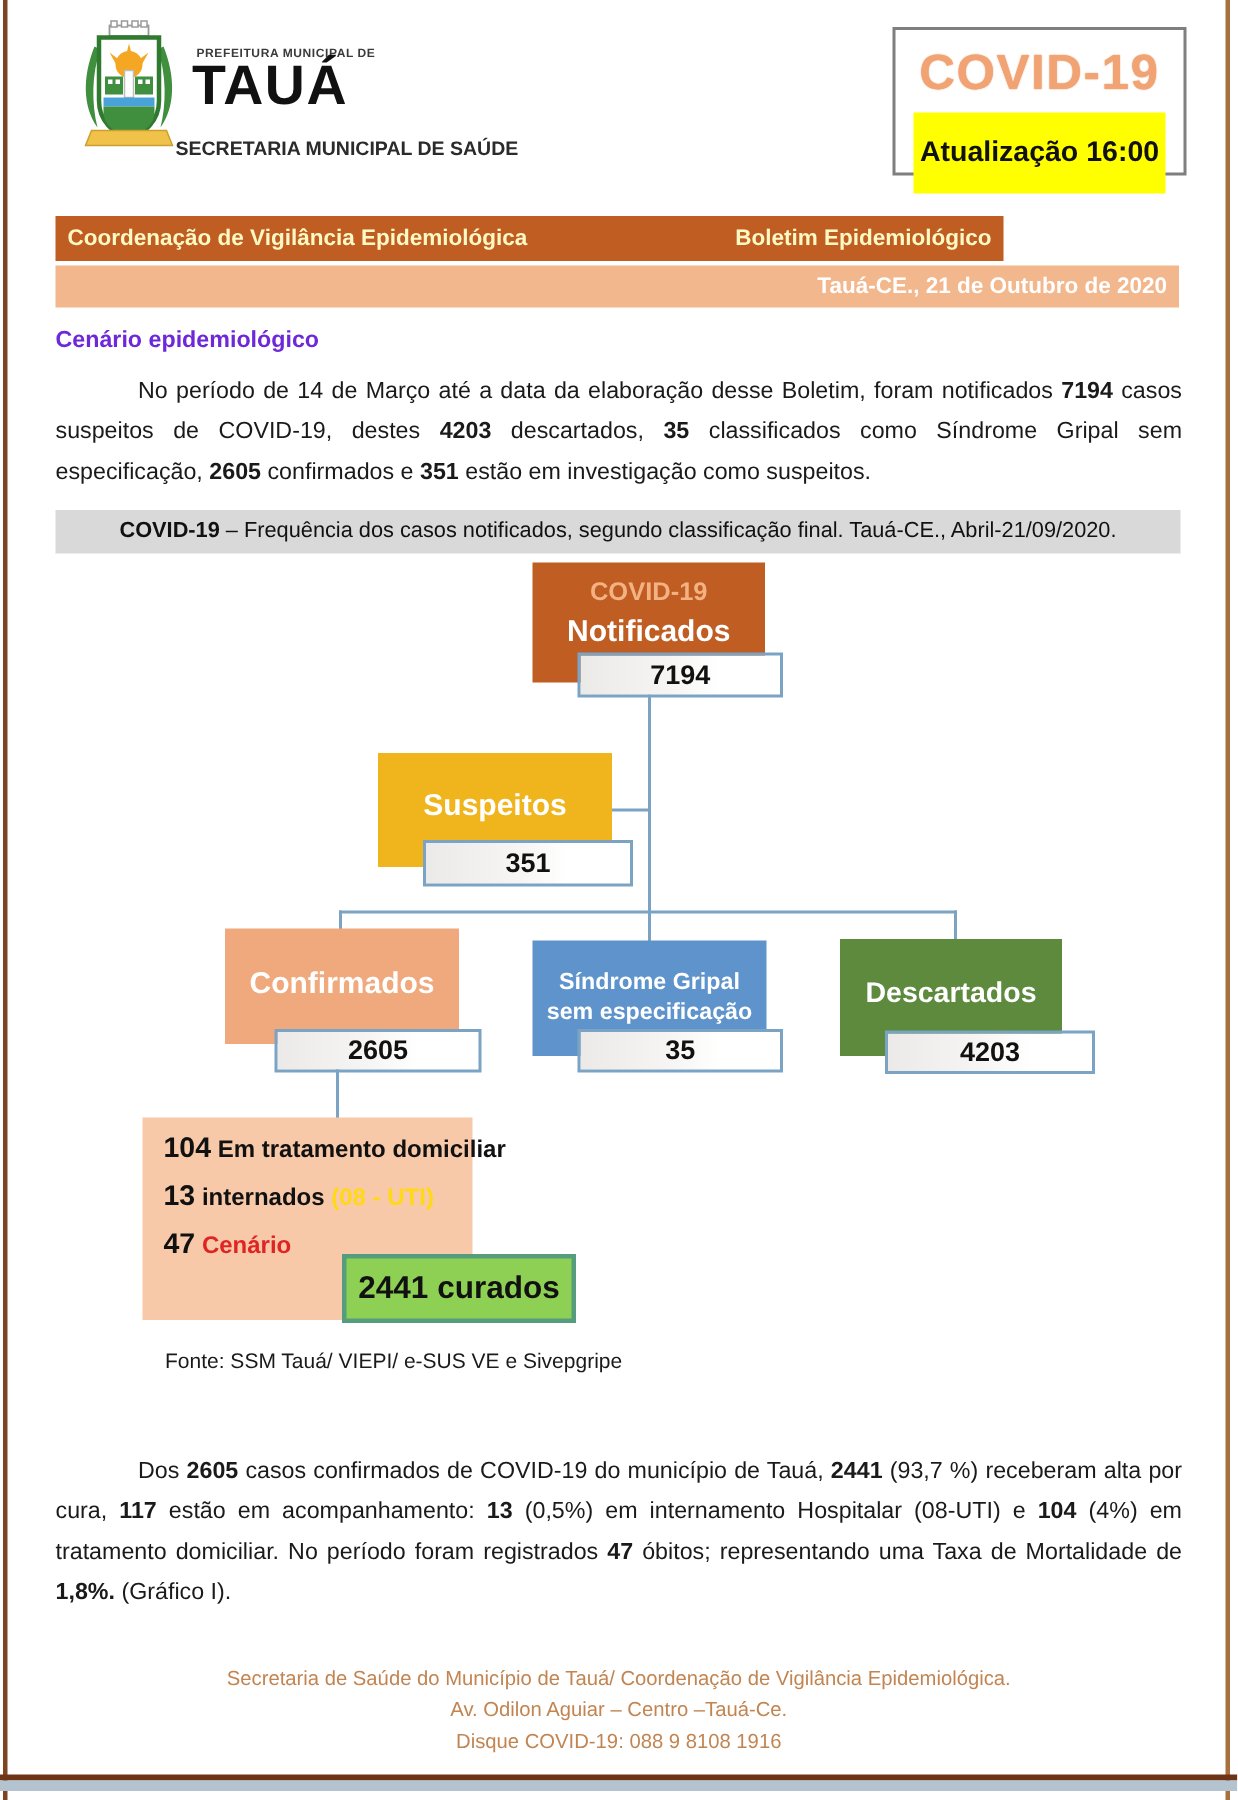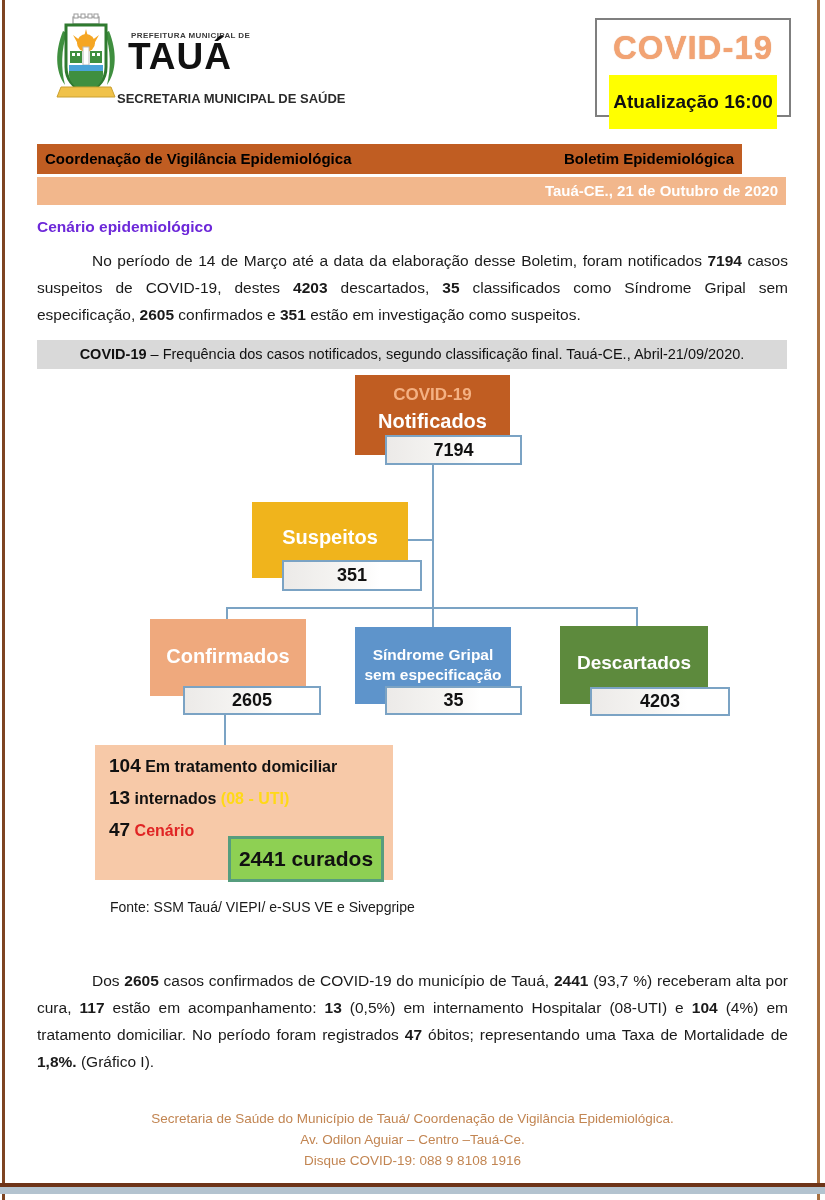--- a/index.html
+++ b/index.html
@@ -18,21 +18,21 @@
   .crest{left:53px;top:13px;width:66px;height:96px;}
   .logo-pre{left:131px;top:31px;font-size:8px;font-weight:bold;color:#3a3a3a;letter-spacing:.4px;}
   .logo-city{left:128px;top:36px;font-size:37px;font-weight:bold;color:#111;letter-spacing:1px;}
   .logo-dept{left:117px;top:91px;font-size:13px;font-weight:bold;color:#2b2b2b;}
   .covid-box{left:595px;top:18px;width:192px;height:95px;border:2px solid #7f7f7f;background:#fff;text-align:center;}
   .covid-title{margin-top:9px;font-size:33px;font-weight:bold;color:#f2a373;letter-spacing:1px;
     text-shadow:0 0 1px #d98a55;}
   .covid-update{display:inline-block;margin-top:8px;background:#ffff00;color:#111;font-size:19px;font-weight:bold;padding:16px 4px;}
 
   
-  .bar1{left:37px;top:144px;width:705px;height:30px;background:#c05d22;color:#000000;font-weight:bold;font-size:15px;}
+  .bar1{left:37px;top:144px;width:632px;height:30px;background:#c05d22;color:#fef9c3;font-weight:bold;font-size:15px;}
   .bar1 .l{position:absolute;left:8px;top:6px;}
   .bar1 .r{position:absolute;right:8px;top:6px;}
   .bar2{left:37px;top:177px;width:749px;height:28px;background:#f2b78c;color:#fff;font-weight:bold;font-size:15px;}
   .bar2 .r{position:absolute;right:8px;top:5px;}
 
   .h1{left:37px;top:218px;font-size:15.5px;font-weight:bold;color:#6d28d9;text-align:center;}
   .para{left:37px;top:247px;width:751px;font-size:15.5px;line-height:27px;text-align:justify;text-indent:55px;color:#1a1a1a;}
   .caption{left:37px;top:340px;width:750px;height:29px;background:#d9d9d9;text-align:center;font-size:14.5px;color:#111;line-height:29px;}
 
   
@@ -58,21 +58,21 @@
   .v4203{left:590px;top:687px;width:136px;height:25px;line-height:25px;}
 
   .ln-v1{left:432px;top:463px;width:2px;height:145px;}
   .ln-hsusp{left:407px;top:539px;width:26px;height:2px;}
   .ln-hmain{left:226px;top:607px;width:412px;height:2px;}
   .ln-vconf{left:226px;top:607px;width:2px;height:21px;}
   .ln-vsind{left:432px;top:607px;width:2px;height:21px;}
   .ln-vdesc{left:636px;top:607px;width:2px;height:20px;}
   .ln-vtrat{left:224px;top:711px;width:2px;height:35px;}
 
-  .detail{left:95px;top:745px;width:298px;height:135px;background:#f7c9a8;padding:0;}
+  .detail{left:95px;top:745px;width:220px;height:135px;background:#f7c9a8;padding:0;}
   .detail .row{position:absolute;left:14px;white-space:nowrap;}
   .detail .r1{top:10px;} .detail .r2{top:42px;} .detail .r3{top:74px;}
   .dnum{font-weight:bold;font-size:19px;color:#111;}
   .dlabel{font-weight:bold;font-size:16px;color:#111;}
   .uti{color:#ffd916;}
   .red{color:#e02424;}
   .cured{left:228px;top:836px;width:150px;height:40px;background:#8ed053;border:3px solid #569d7e;
     text-align:center;line-height:40px;font-weight:bold;font-size:21px;color:#111;}
 
   .fonte{left:110px;top:899px;font-size:14px;color:#1a1a1a;}
@@ -129,21 +129,21 @@
   <div class="abs logo-city">TAUÁ</div>
   <div class="abs logo-dept">SECRETARIA MUNICIPAL DE SAÚDE</div>
 
   <div class="abs covid-box">
     <div class="covid-title">COVID-19</div>
     <span class="covid-update">Atualização 16:00</span>
   </div>
 
   <div class="abs bar1">
     <span class="l">Coordenação de Vigilância Epidemiológica</span>
-    <span class="r">Boletim Epidemiológica</span>
+    <span class="r">Boletim Epidemiológico</span>
   </div>
   <div class="abs bar2">
     <span class="r">Tauá-CE., 21 de Outubro de 2020</span>
   </div>
 
   <div class="abs h1">Cenário epidemiológico</div>
   <div class="abs para"><span>No período de 14 de Março até a data da elaboração desse Boletim, foram notificados </span><span style="font-weight: bold;">7194</span><span> casos suspeitos de COVID-19, destes </span><span style="font-weight: bold;">4203</span><span> descartados, </span><span style="font-weight: bold;">35</span><span> classificados como Síndrome Gripal sem especificação, </span><span style="font-weight: bold;">2605</span><span> confirmados e </span><span style="font-weight: bold;">351</span><span> estão em investigação como suspeitos.</span></div>
 
   <div class="abs caption"><span style="font-weight: bold;">COVID-19</span><span> – Frequência dos casos notificados, segundo classificação final. Tauá-CE., Abril-21/09/2020.</span></div>
 

